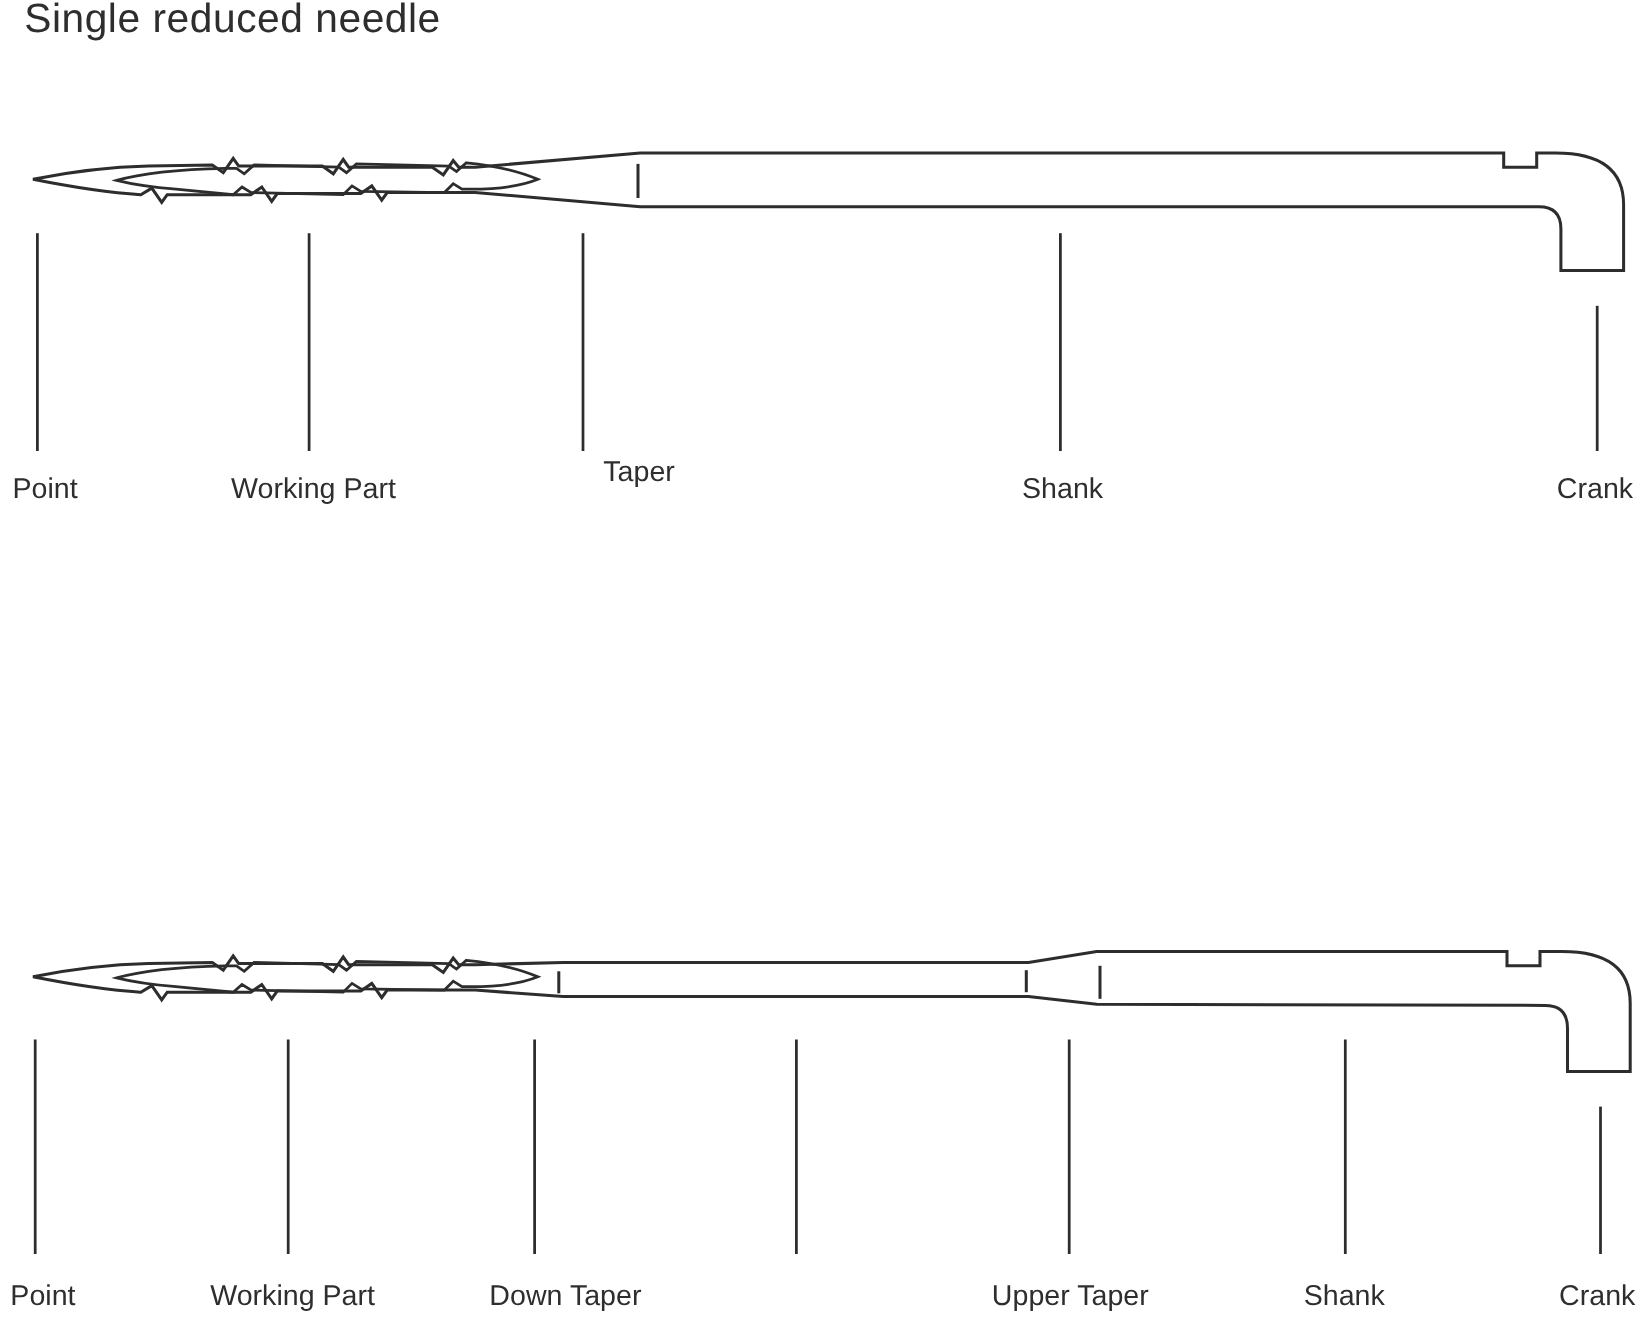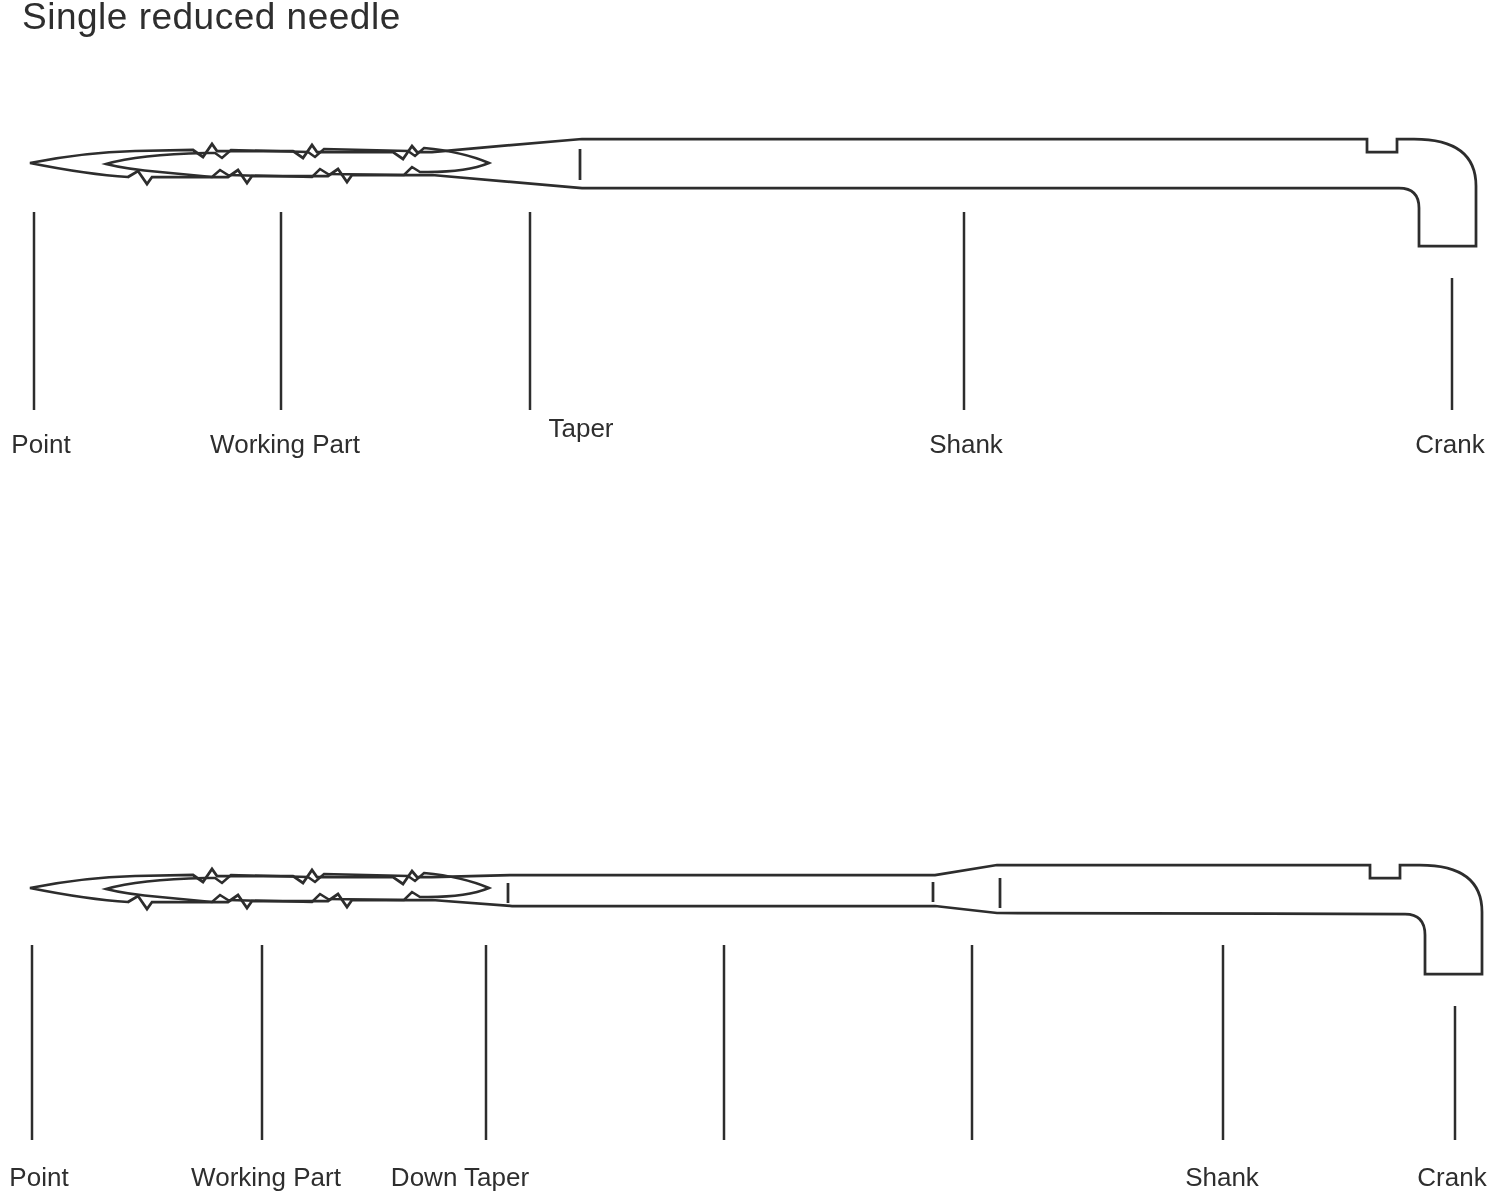--- a/index.html
+++ b/index.html
@@ -143,17 +143,18 @@
   </svg>
 
   <div class="part-label" style="left:41px;top:429px;">Point</div>
   <div class="part-label" style="left:285px;top:429px;">Working Part</div>
   <div class="part-label" style="left:533px;top:413px;margin-left:48px;">Taper</div>
   <div class="part-label" style="left:966px;top:429px;">Shank</div>
   <div class="part-label" style="left:1450px;top:429px;">Crank</div>
 
   <div class="part-label" style="left:39px;top:1162px;">Point</div>
   <div class="part-label" style="left:266px;top:1162px;">Working Part</div>
-  <div class="part-label" style="left:460px;top:1162px;">Down Taper</div>
+  <div class="part-label" style="left:514px;top:1162px;">Down Taper</div>
+  <div class="part-label" style="left:973px;top:1162px;">Upper Taper</div>
   <div class="part-label" style="left:1222px;top:1162px;">Shank</div>
   <div class="part-label" style="left:1452px;top:1162px;">Crank</div>
 
 </div>
 
 </body></html>

